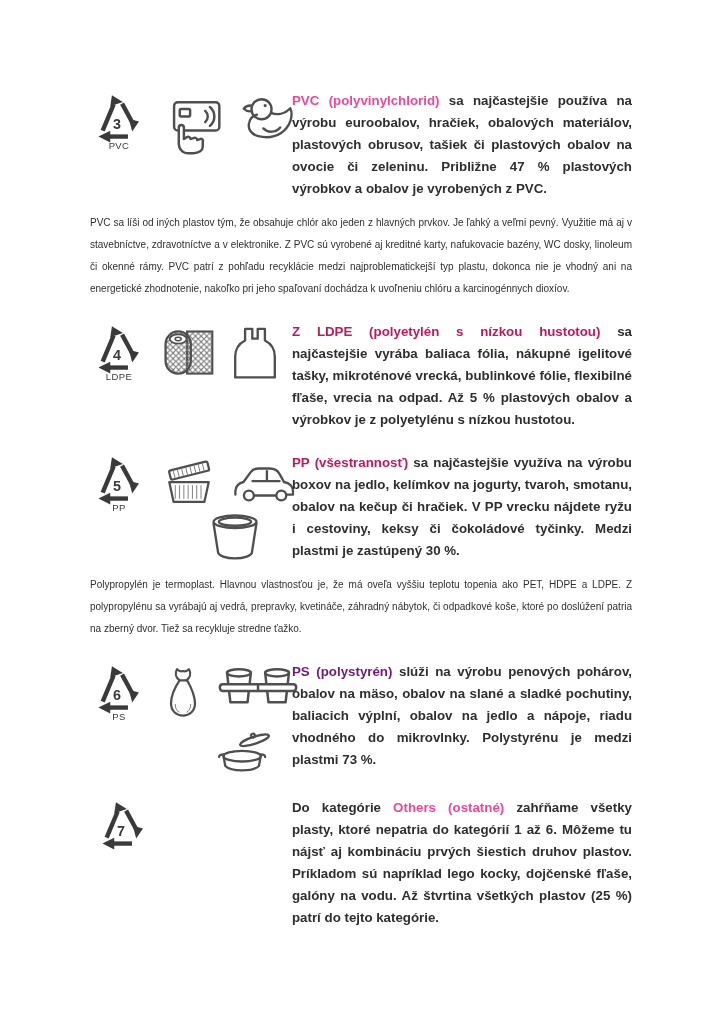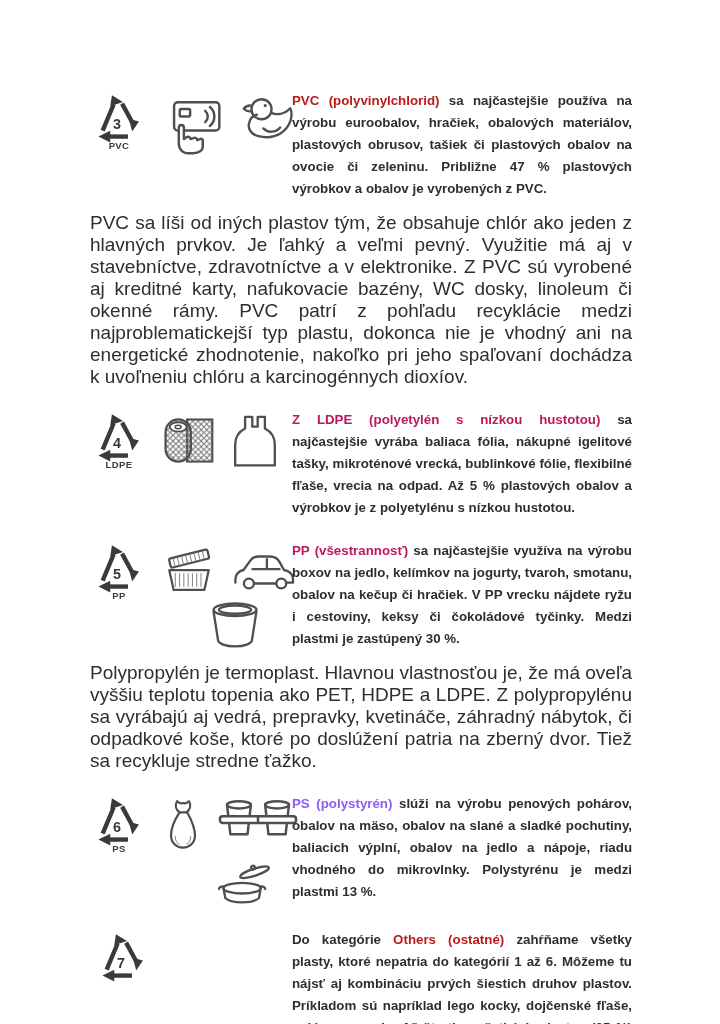--- a/index.html
+++ b/index.html
@@ -8,28 +8,28 @@
     font-family:"Liberation Sans","DejaVu Sans",sans-serif;
     color:#2e2e2e;
   }
   .page{box-sizing:border-box;width:720px;height:1024px;padding:90px 88px 0 90px;background:#fff;}
   .sec{margin-bottom:21px;}
   .sec-head{display:flex;align-items:flex-start;}
   .icons{flex:0 0 202px;width:202px;display:flex;flex-direction:column;row-gap:2px;padding-top:3px;}
   .icon-row{display:flex;align-items:flex-start;column-gap:11px;}
   .icon-row.row2{margin-top:-4px;}
   .lead{flex:1;margin:0;font-size:13.3px;line-height:22px;font-weight:bold;text-align:justify;}
-  .hl-red{color:#b91c1c;}
+  .hl-red{color:#ec4899;}
   .hl-orange{color:#be185d;}
-  .hl-blue{color:#8b5cf6;}
-  .body-para{font-size:19px;line-height:22px;text-align:justify;margin:12px 0 0 0;}
+  .hl-blue{color:#701a75;}
+  .body-para{font-size:10px;line-height:22px;text-align:justify;margin:12px 0 0 0;}
   .recycle-wrap{width:58px;text-align:center;flex:0 0 auto;}
   .recycle-wrap.wide{width:62px;}
   .recycle-num{font-size:17px;font-weight:bold;fill:#3a3a3a;font-family:"Liberation Sans",sans-serif;}
-  .recycle-label{font-size:9.5px;font-weight:bold;color:#3a3a3a;letter-spacing:.4px;margin-top:-3px;}
+  .recycle-label{font-size:9.5px;font-weight:normal;color:#3a3a3a;letter-spacing:.4px;margin-top:-3px;}
   .li{stroke:#4f4f4f;fill:none;stroke-width:2.6;stroke-linecap:round;stroke-linejoin:round;}
   .li-thin{stroke:#7a7a7a;stroke-width:1.1;fill:none;}
   .fillw{fill:#fff;}
   .rc{stroke:#3a3a3a;stroke-width:5.2;fill:none;stroke-linecap:butt;}
   .ra{fill:#3a3a3a;stroke:none;}
   svg{display:block;}
 </style>
 </head>
 <body>
 
@@ -224,21 +224,21 @@
                   <circle cx="48" cy="11.5" r="2.2"></circle>
                 </g>
                 <ellipse cx="34" cy="35" rx="21" ry="6"></ellipse>
                 <path d="M13 35 l2 11 c3 3 10 5 19 5 c9 0 16 -2 19 -5 l2 -11"></path>
                 <path d="M13 33 c-3 0 -5 1.2 -5 3 M55 33 c3 0 5 1.2 5 3"></path>
               </g>
             </svg>
           </span>
         </div>
       </div>
-      <p class="lead"><span class="hl-blue"></span><span class="hl-blue">PS (polystyrén)</span><span> slúži na výrobu penových pohárov, obalov na mäso, obalov na slané a sladké pochutiny, baliacich výplní, obalov na jedlo a nápoje, riadu vhodného do mikrovlnky. Polystyrénu je medzi plastmi 13 %.</span></p>
+      <p class="lead"><span class="hl-blue"></span><span class="hl-blue">PS (polystyrén)</span><span> slúži na výrobu penových pohárov, obalov na mäso, obalov na slané a sladké pochutiny, baliacich výplní, obalov na jedlo a nápoje, riadu vhodného do mikrovlnky. Polystyrénu je medzi plastmi 73 %.</span></p>
     </div>
   </section>
 
   <section class="sec">
     <div class="sec-head">
       <div class="icons">
         <div class="icon-row" style="column-gap:9px;">
           <div class="recycle-wrap wide">
             <svg width="54" height="50" viewBox="0 0 64 58" style="margin:0 auto;">
               <path class="rc" d="M15 44 L28 13"></path>

